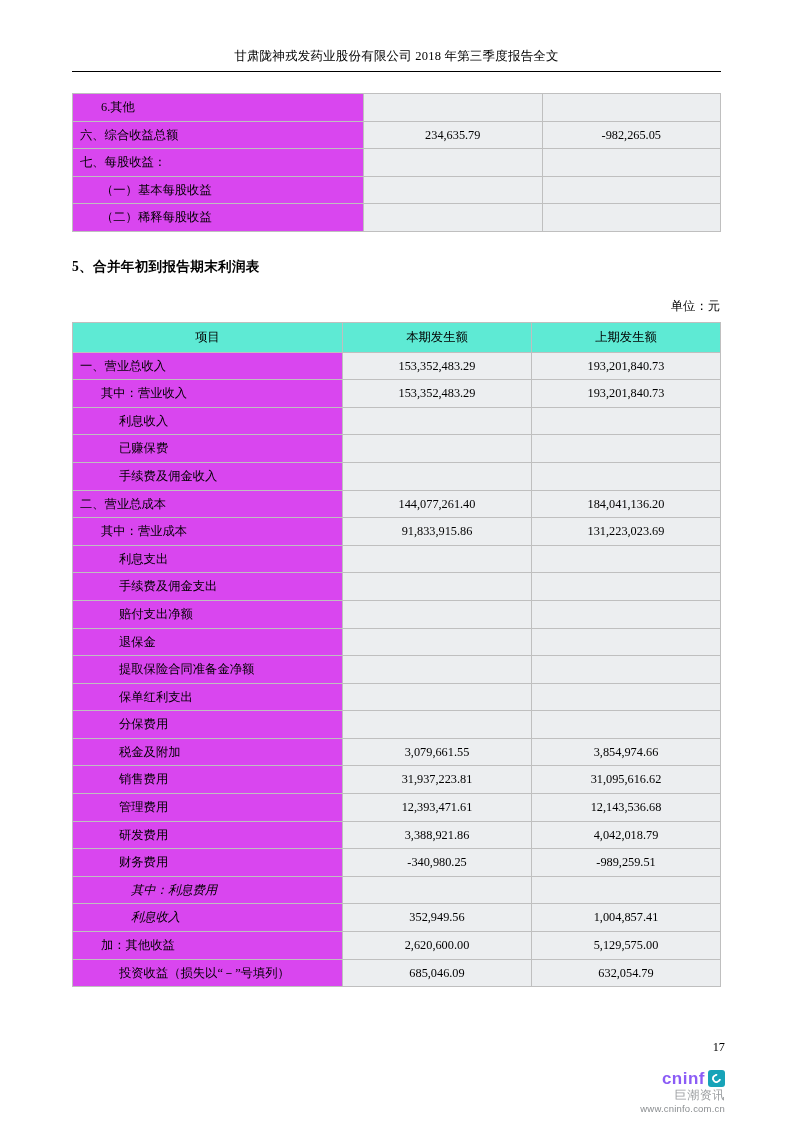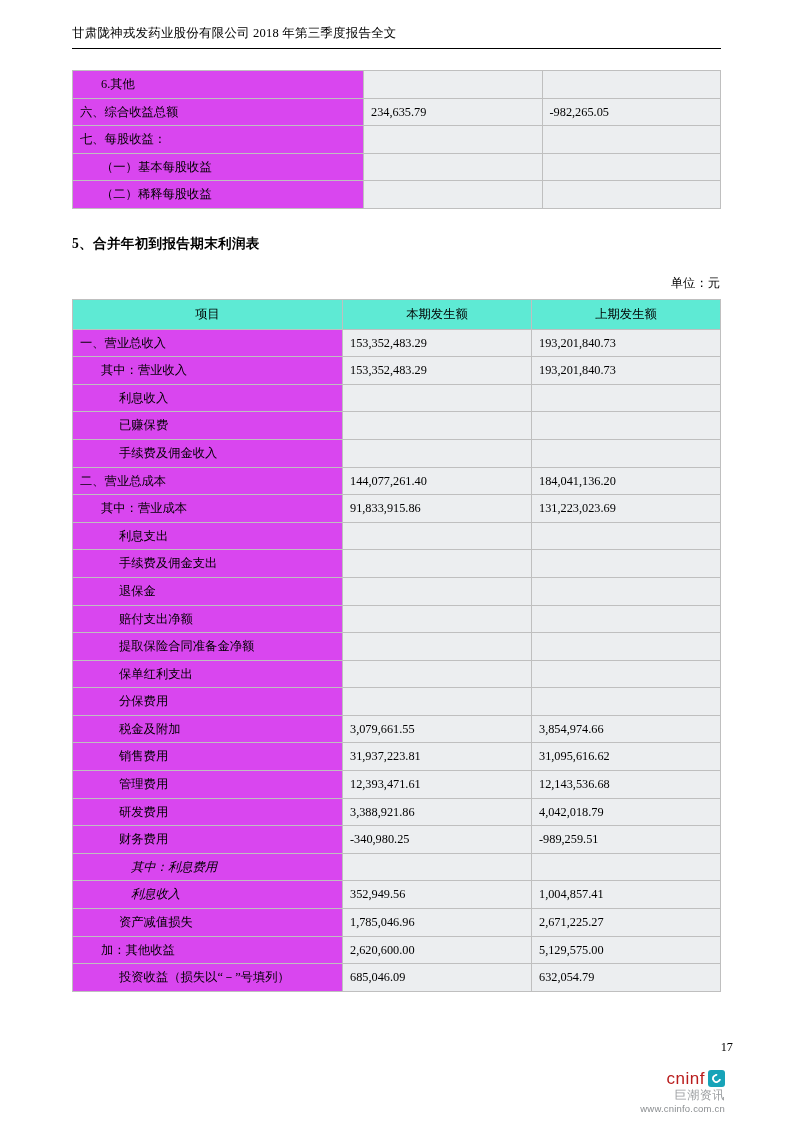--- a/index.html
+++ b/index.html
@@ -17,22 +17,22 @@
   }
   .page {
     position: relative;
     width: 793px;
     height: 1122px;
     box-sizing: border-box;
     padding: 0 72px;
   }
   
   .doc-header {
-    padding-top: 25px;
-    text-align: left;
+    padding-top: 48px;
+    text-align: center;
     font-size: 12.5px;
     letter-spacing: 0.2px;
     border-bottom: 1.2px solid #000;
     padding-bottom: 6px;
   }
   
   table {
     border-collapse: collapse;
     width: 100%;
     table-layout: fixed;
@@ -42,21 +42,21 @@
     font-size: 12.3px;
     padding: 5px 7px;
     line-height: 1.35;
     vertical-align: middle;
   }
   .t-label {
     width: 255px;
     background: #d946ef;
   }
   .t-num {
-    text-align: left;
+    text-align: center;
     background: #eceef0;
   }
   .t-head td {
     background: #5eead4;
     text-align: center;
     font-weight: normal;
     padding: 6px 7px;
   }
   .ind0 { }
   .ind1 { padding-left: 28px; }
@@ -74,42 +74,42 @@
   .unit-line {
     margin-top: 22px;
     text-align: right;
     font-size: 12.3px;
     padding-right: 1px;
   }
   .table2 { margin-top: 7px; }
 
   .page-number {
     position: absolute;
-    right: 60px;
+    right: 68px;
     top: 1040px;
     font-size: 12.3px;
   }
   
   .footer-logo {
     position: absolute;
     right: 68px;
     top: 1070px;
     text-align: right;
     line-height: 1.05;
   }
   .logo-row {
     display: flex;
     align-items: center;
     justify-content: flex-end;
   }
   .logo-text {
     font-family: "Liberation Sans", sans-serif;
     font-size: 17px;
-    font-weight: normal;
-    color: #b91c1c;
+    font-weight: bold;
+    color: #8b5cf6;
     letter-spacing: 0.5px;
   }
   .logo-mark {
     display: inline-block;
     width: 17px;
     height: 17px;
     margin-left: 3px;
     background: #17a3b8;
     border-radius: 3px;
     position: relative;
@@ -229,26 +229,26 @@
           <td class="t-label ind2">利息支出</td>
           <td class="t-num"></td>
           <td class="t-num"></td>
         </tr>
         <tr>
           <td class="t-label ind2">手续费及佣金支出</td>
           <td class="t-num"></td>
           <td class="t-num"></td>
         </tr>
         <tr>
+          <td class="t-label ind2">赔付支出净额</td>
+          <td class="t-num"></td>
+          <td class="t-num"></td>
+        </tr>
+        <tr>
           <td class="t-label ind2">退保金</td>
-          <td class="t-num"></td>
-          <td class="t-num"></td>
-        </tr>
-        <tr>
-          <td class="t-label ind2">赔付支出净额</td>
           <td class="t-num"></td>
           <td class="t-num"></td>
         </tr>
         <tr>
           <td class="t-label ind2">提取保险合同准备金净额</td>
           <td class="t-num"></td>
           <td class="t-num"></td>
         </tr>
         <tr>
           <td class="t-label ind2">保单红利支出</td>
@@ -287,25 +287,20 @@
         </tr>
         <tr>
           <td class="t-label ind3">其中：利息费用</td>
           <td class="t-num"></td>
           <td class="t-num"></td>
         </tr>
         <tr>
           <td class="t-label ind3">利息收入</td>
           <td class="t-num">352,949.56</td>
           <td class="t-num">1,004,857.41</td>
-        </tr>
-        <tr>
-          <td class="t-label ind2">资产减值损失</td>
-          <td class="t-num">1,785,046.96</td>
-          <td class="t-num">2,671,225.27</td>
         </tr>
         <tr>
           <td class="t-label ind1">加：其他收益</td>
           <td class="t-num">2,620,600.00</td>
           <td class="t-num">5,129,575.00</td>
         </tr>
         <tr>
           <td class="t-label ind2">投资收益（损失以“－”号填列）</td>
           <td class="t-num">685,046.09</td>
           <td class="t-num">632,054.79</td>

